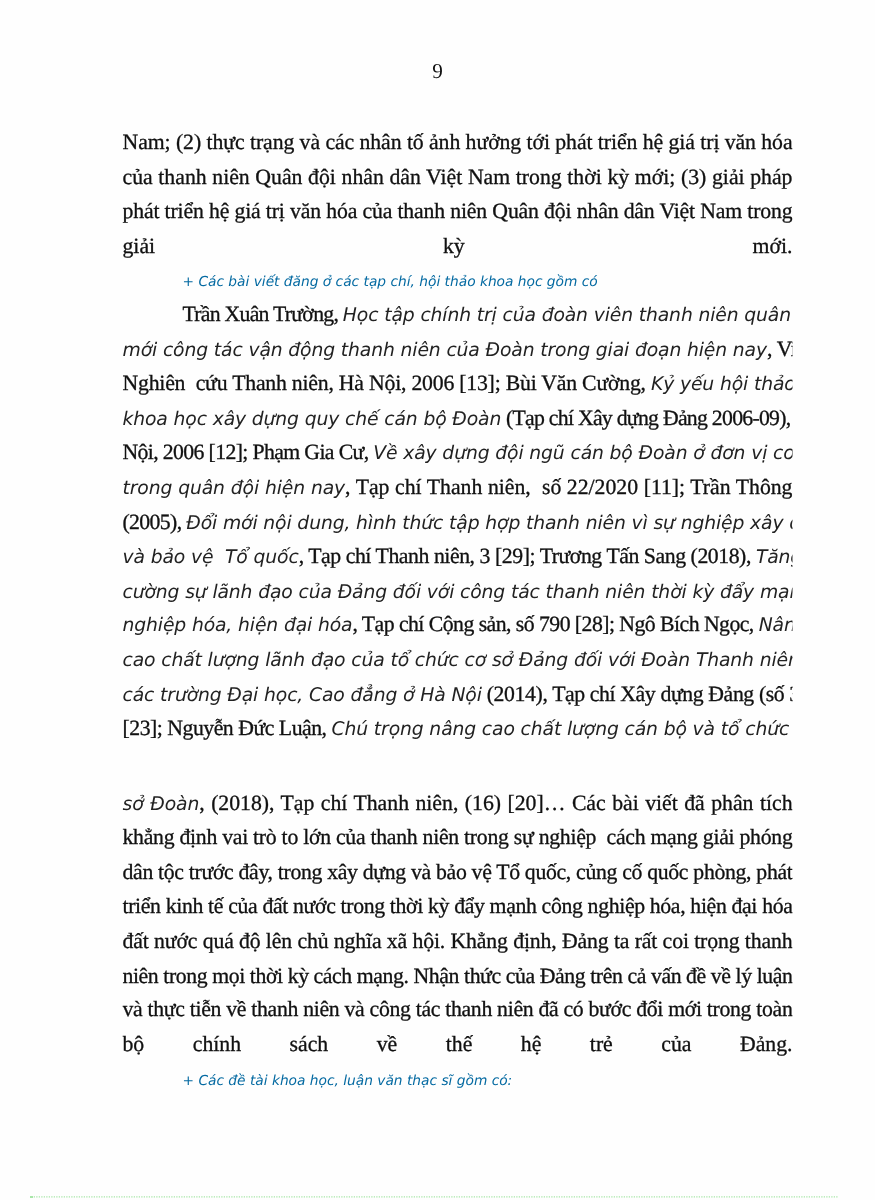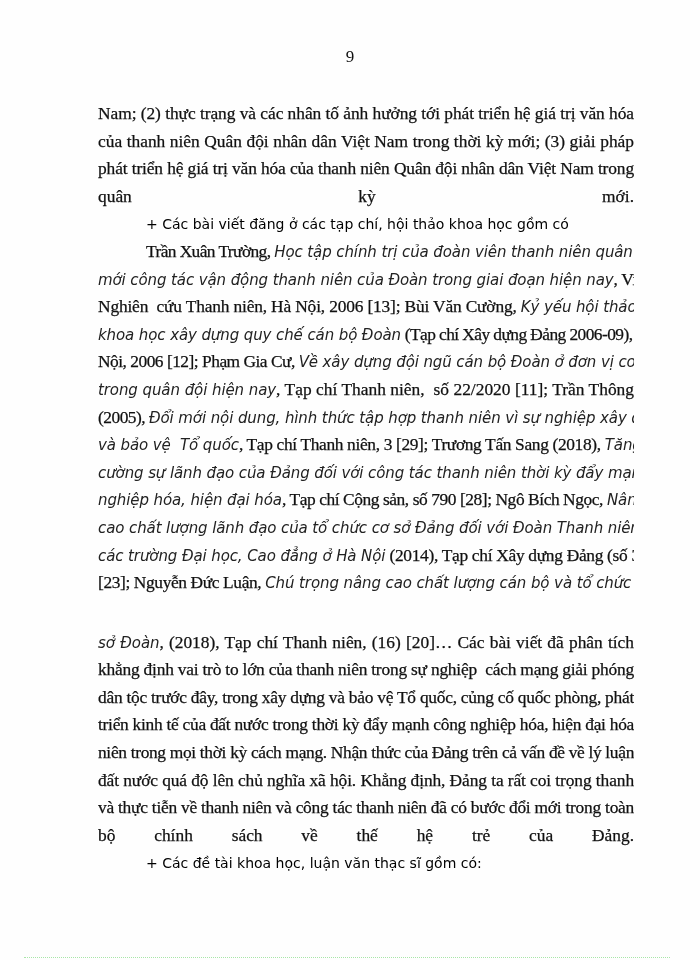--- a/index.html
+++ b/index.html
@@ -63,22 +63,23 @@
     .it {
       font-family: "DejaVu Sans", "Liberation Sans", sans-serif;
       font-style: italic;
       font-size: 15px;
       -webkit-text-stroke: 0;
       color: #222;
       letter-spacing: -0.1px;
     }
     .heading-italic {
       font-family: "DejaVu Sans", "Liberation Sans", sans-serif;
-      font-size: 14px;
-      color: #000000;
+      font-style: italic;
+      font-size: 11px;
+      color: #0369a1;
       -webkit-text-stroke: 0;
     }
     .dotted-rule {
       position: absolute;
       left: 24px;
       top: 957px;
       width: 646px;
       height: 0;
       border-top: 1px dotted #a8e6a8;
     }
@@ -87,21 +88,21 @@
 <body>
 
 <div class="page">
   <div class="page-number">9</div>
 
   <div class="body-text">
     <div id="p1">
         <div class="line wrapjust" style="white-space: nowrap; letter-spacing: -0.0506811px; margin-top: 11px;"><span>Nam; (2) thực trạng và các nhân tố ảnh hưởng tới phát triển hệ giá trị văn hóa</span></div>
         <div class="line wrapjust" style="white-space: nowrap;"><span>của thanh niên Quân đội nhân dân Việt Nam trong thời kỳ mới; (3) giải pháp</span></div>
         <div class="line wrapjust" style="white-space: nowrap; letter-spacing: -0.121144px;"><span>phát triển hệ giá trị văn hóa của thanh niên Quân đội nhân dân Việt Nam trong</span></div>
-        <div class="line wrapjust last"><span>quân kỳ mới.</span></div>
+        <div class="line wrapjust last"><span>giải kỳ mới.</span></div>
       </div>
     <div class="line indent last">
       <span class="heading-italic">+ Các bài viết đăng ở các tạp chí, hội thảo khoa học gồm có</span>
     </div>
     <div id="p2">
         <div class="line wrapjust indent" style="white-space: nowrap; letter-spacing: -0.584375px;"><span>Trần Xuân Trường, </span><span class="it">Học tập chính trị của đoàn viên thanh niên quân đội</span></div>
         <div class="line wrapjust" style="white-space: nowrap; letter-spacing: -0.28776px;"><span class="it">mới công tác vận động thanh niên của Đoàn trong giai đoạn hiện nay</span><span>, Viện</span></div>
         <div class="line wrapjust" style="white-space: nowrap; letter-spacing: -0.169949px;"><span>Nghiên  cứu Thanh niên, Hà Nội, 2006 [13]; Bùi Văn Cường, </span><span class="it">Kỷ yếu hội thảo</span></div>
         <div class="line wrapjust" style="white-space: nowrap; letter-spacing: -0.575771px;"><span class="it">khoa học xây dựng quy chế cán bộ Đoàn</span><span> (Tạp chí Xây dựng Đảng 2006-09), Hà</span></div>
         <div class="line wrapjust" style="white-space: nowrap; letter-spacing: -0.502708px;"><span>Nội, 2006 [12]; Phạm Gia Cư, </span><span class="it">Về xây dựng đội ngũ cán bộ Đoàn ở đơn vị cơ sở</span></div>
@@ -110,22 +111,22 @@
         <div class="line wrapjust" style="white-space: nowrap; letter-spacing: -0.35074px;"><span class="it">và bảo vệ  Tổ quốc</span><span>, Tạp chí Thanh niên, 3 [29]; Trương Tấn Sang (2018), </span><span class="it">Tăng</span></div>
         <div class="line wrapjust" style="white-space: nowrap; letter-spacing: -0.750617px;"><span class="it">cường sự lãnh đạo của Đảng đối với công tác thanh niên thời kỳ đẩy mạnh công</span></div>
         <div class="line wrapjust" style="white-space: nowrap; letter-spacing: -0.427837px;"><span class="it">nghiệp hóa, hiện đại hóa</span><span>, Tạp chí Cộng sản, số 790 [28]; Ngô Bích Ngọc, </span><span class="it">Nâng</span></div>
         <div class="line wrapjust" style="white-space: nowrap; letter-spacing: -0.660362px;"><span class="it">cao chất lượng lãnh đạo của tổ chức cơ sở Đảng đối với Đoàn Thanh niên trong</span></div>
         <div class="line wrapjust" style="white-space: nowrap; letter-spacing: -0.307221px;"><span class="it">các trường Đại học, Cao đẳng ở Hà Nội</span><span> (2014), Tạp chí Xây dựng Đảng (số 3)</span></div>
         <div class="line wrapjust" style="white-space: nowrap; letter-spacing: -0.383562px;"><span>[23]; Nguyễn Đức Luận, </span><span class="it">Chú trọng nâng cao chất lượng cán bộ và tổ chức cơ</span></div>
         <div class="line wrapjust" style="white-space: nowrap; margin-top: 32px;"><span class="it">sở Đoàn</span><span>, (2018), Tạp chí Thanh niên, (16) [20]… Các bài viết đã phân tích</span></div>
         <div class="line wrapjust" style="white-space: nowrap; letter-spacing: -0.215144px;"><span>khẳng định vai trò to lớn của thanh niên trong sự nghiệp  cách mạng giải phóng</span></div>
         <div class="line wrapjust" style="white-space: nowrap; letter-spacing: -0.252232px;"><span>dân tộc trước đây, trong xây dựng và bảo vệ Tổ quốc, củng cố quốc phòng, phát</span></div>
         <div class="line wrapjust" style="white-space: nowrap; letter-spacing: -0.273536px;"><span>triển kinh tế của đất nước trong thời kỳ đẩy mạnh công nghiệp hóa, hiện đại hóa</span></div>
+        <div class="line wrapjust" style="white-space: nowrap; letter-spacing: -0.0923295px;"><span>đất nước quá độ lên chủ nghĩa xã hội. Khẳng định, Đảng ta rất coi trọng thanh</span></div>
         <div class="line wrapjust" style="white-space: nowrap; letter-spacing: -0.325921px;"><span>niên trong mọi thời kỳ cách mạng. Nhận thức của Đảng trên cả vấn đề về lý luận</span></div>
-        <div class="line wrapjust" style="white-space: nowrap; letter-spacing: -0.0923295px;"><span>đất nước quá độ lên chủ nghĩa xã hội. Khẳng định, Đảng ta rất coi trọng thanh</span></div>
         <div class="line wrapjust" style="white-space: nowrap; letter-spacing: -0.245847px;"><span>và thực tiễn về thanh niên và công tác thanh niên đã có bước đổi mới trong toàn</span></div>
         <div class="line wrapjust last"><span>bộ chính sách về thế hệ trẻ của Đảng.</span></div>
       </div>
     <div class="line indent last">
       <span class="heading-italic">+ Các đề tài khoa học, luận văn thạc sĩ gồm có:</span>
     </div>
   </div>
 
   <div class="dotted-rule"></div>
 </div>

